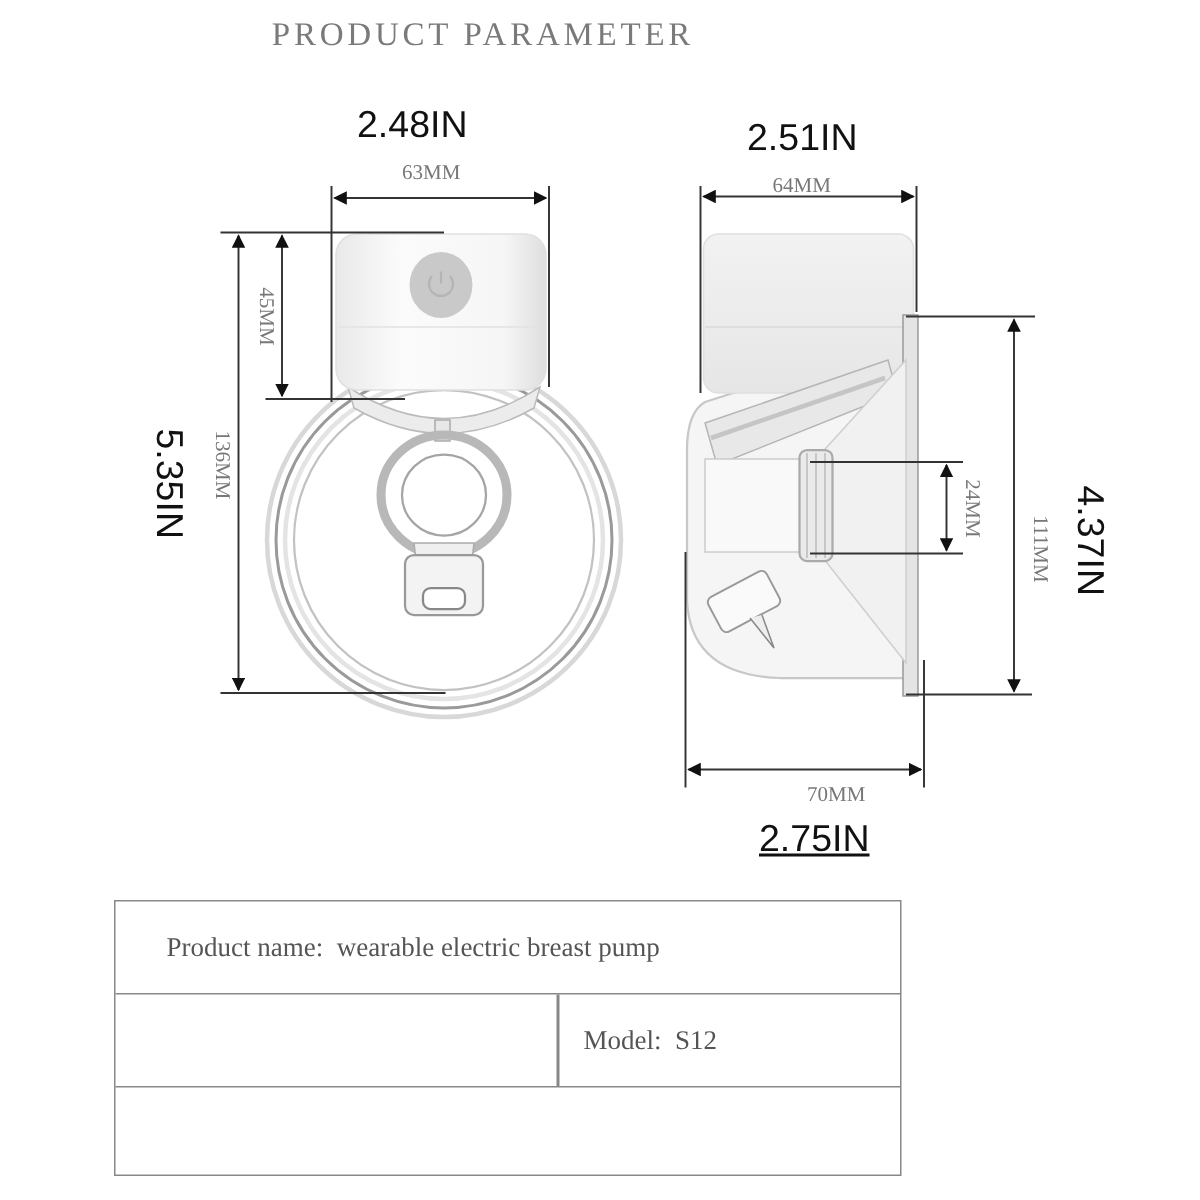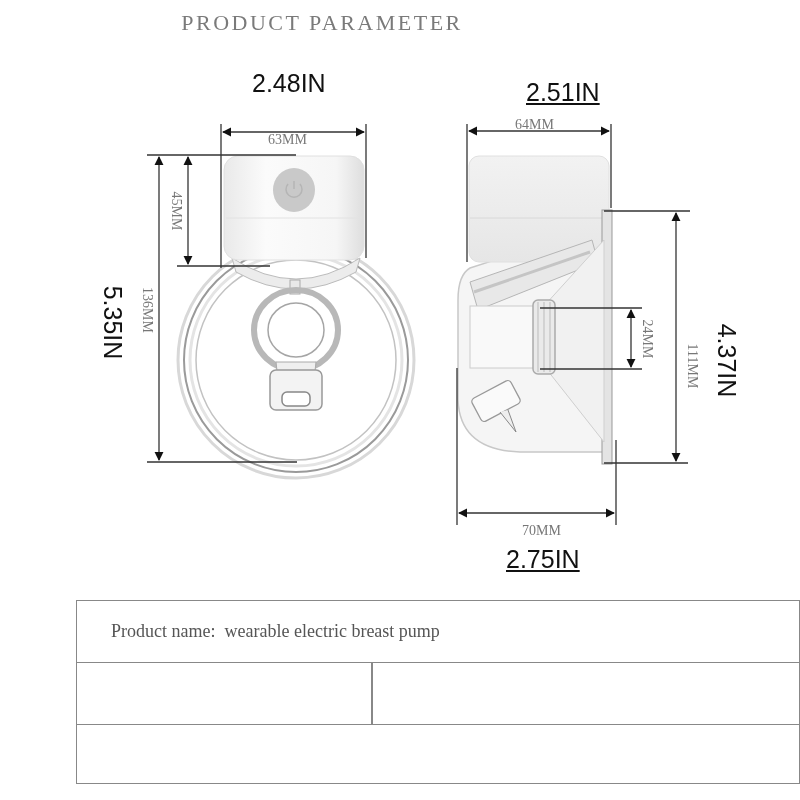--- a/index.html
+++ b/index.html
@@ -2,21 +2,21 @@
 <html><head>
   <meta charset="utf-8">
   <style>
     html, body { margin: 0; padding: 0; background: #ffffff; }
     body { width: 800px; height: 800px; position: relative; overflow: hidden; font-family: "Liberation Serif", serif; }
     .title { position: absolute; top: 10px; left: 0; width: 644px; text-align: center; font-family: "Liberation Serif", serif; font-size: 22px; letter-spacing: 2.5px; color: #7a7a7a; }
     .in-label { position: absolute; font-family: "Liberation Sans", sans-serif; font-size: 25px; color: #111; white-space: nowrap; }
     .mm-label { position: absolute; font-family: "Liberation Serif", serif; font-size: 14px; color: #777; white-space: nowrap; }
     .rot-cw { transform: rotate(90deg); transform-origin: center center; }
     svg.diagram { position: absolute; left: 0; top: 0; }
-    .spec-table { position: absolute; left: 76px; top: 600px; width: 724px; height: 184px; border: 1.5px solid #888; box-sizing: border-box; }
+    .spec-table { position: absolute; left: 76px; top: 600px; width: 525px; height: 184px; border: 1.5px solid #888; box-sizing: border-box; }
     .row { position: absolute; left: 0; width: 100%; box-sizing: border-box; }
     .row1 { top: 0; height: 62px; border-bottom: 1.5px solid #888; }
     .row2 { top: 62px; height: 62px; border-bottom: 1.5px solid #888; }
     .row3 { top: 124px; height: 58px; }
     .cell { position: absolute; top: 0; height: 100%; display: flex; align-items: center; font-family: "Liberation Serif", serif; font-size: 18px; color: #555; white-space: pre; }
     .divider { position: absolute; left: 294px; top: 0; width: 1.5px; height: 100%; background: #888; }
   </style>
 </head>
 <body>
 
@@ -113,34 +113,35 @@
     <line x1="540" y1="308" x2="642" y2="308"></line>
     <line x1="540" y1="369" x2="642" y2="369"></line>
     <line x1="631" y1="310" x2="631" y2="367" marker-start="url(#ah)" marker-end="url(#ah)"></line>
 
     <line x1="457" y1="368" x2="457" y2="525"></line>
     <line x1="616" y1="440" x2="616" y2="525"></line>
     <line x1="459" y1="513" x2="614" y2="513" marker-start="url(#ah)" marker-end="url(#ah)"></line>
   </g>
 </svg>
 
-<div class="in-label" style="left:252px; top:69px;">2.48IN</div>
-<div class="mm-label" style="left:268px; top:108px;margin-top:24px;">63MM</div>
+<div class="in-label" style="left:238px; top:69px;">2.48IN</div>
+<div class="mm-label" style="left:268px; top:108px;">63MM</div>
 <div class="in-label rot-cw" style="left:72px; top:308px; width:80px; text-align:center;">5.35IN</div>
 <div class="mm-label rot-cw" style="left:107px; top:302px; width:80px; text-align:center;">136MM</div>
 <div class="mm-label rot-cw" style="left:146px; top:203px; width:60px; text-align:center;">45MM</div>
 
-<div class="in-label" style="left:526px; top:78px;text-decoration:underline;">2.51IN</div>
+<div class="in-label" style="left:498px; top:78px;">2.51IN</div>
 <div class="mm-label" style="left:515px; top:117px;">64MM</div>
 <div class="in-label rot-cw" style="left:686px; top:346px; width:80px; text-align:center;">4.37IN</div>
 <div class="mm-label rot-cw" style="left:662px; top:358px; width:60px; text-align:center;">111MM</div>
 <div class="mm-label rot-cw" style="left:622px; top:331px; width:50px; text-align:center;">24MM</div>
-<div class="mm-label" style="left:522px; top:523px;">70MM</div>
+<div class="mm-label" style="left:538px; top:523px;">70MM</div>
 <div class="in-label" style="left:506px; top:545px;text-decoration:underline;">2.75IN</div>
 
 <div class="spec-table">
   <div class="row row1">
     <div class="cell" style="left:34px;">Product name:  wearable electric breast pump</div>
   </div>
   <div class="row row2">
     <div class="divider"></div>
+    <div class="cell" style="left:312px;">Model:  S12</div>
   </div>
 </div>
 
 </body></html>

